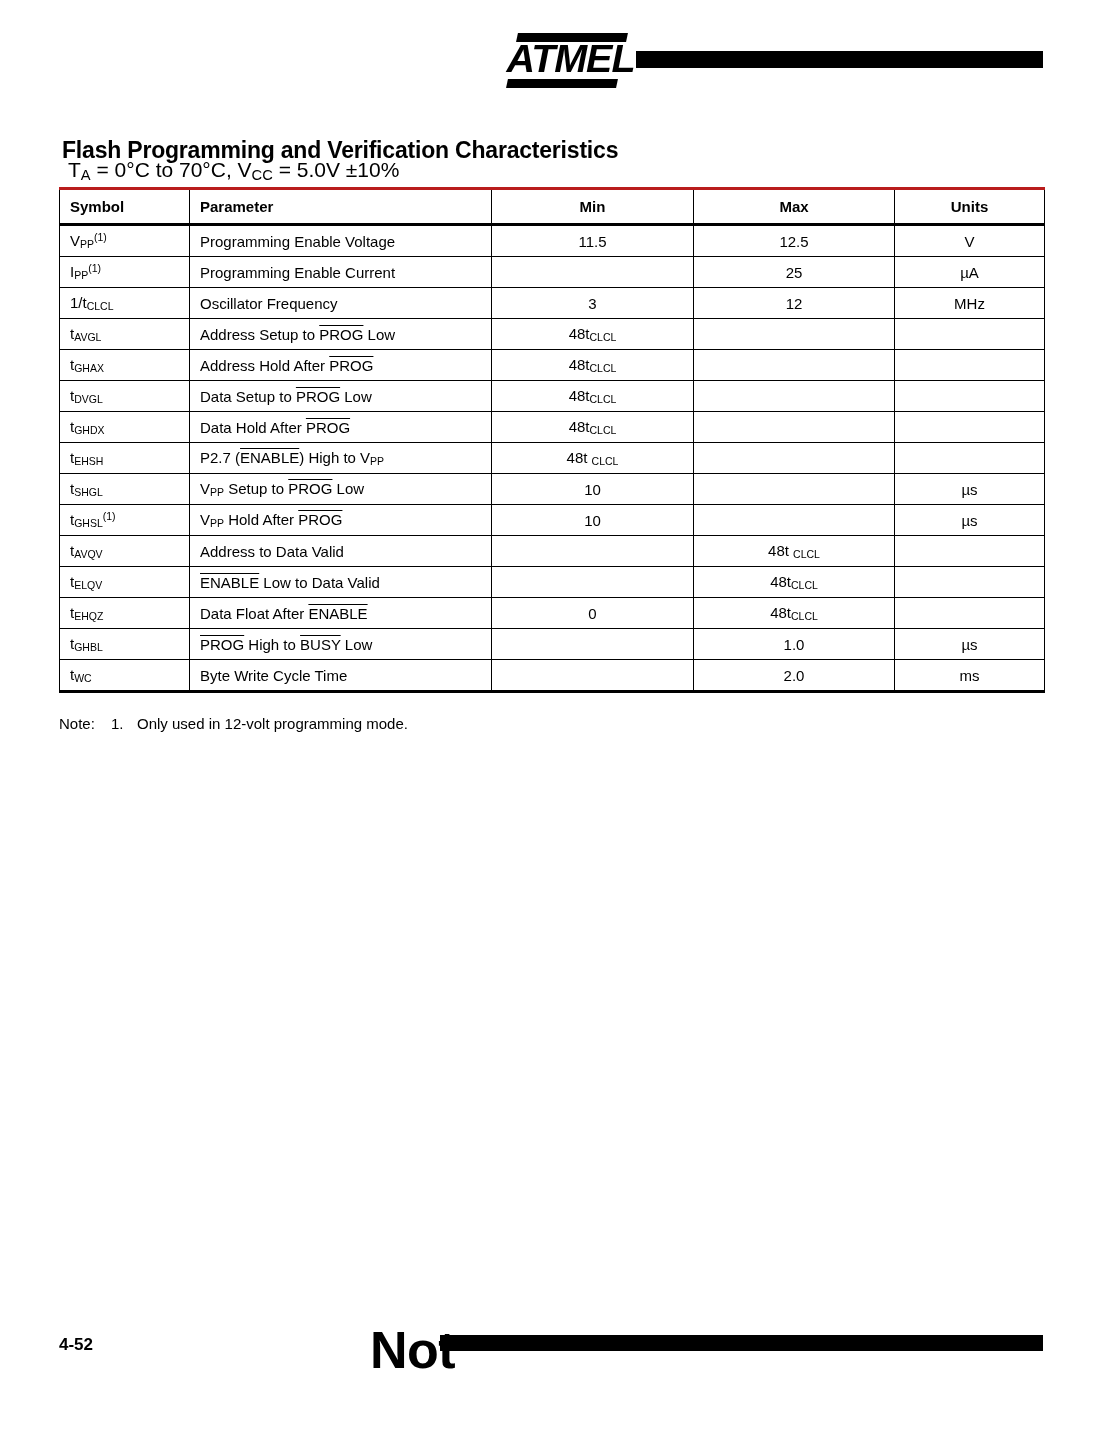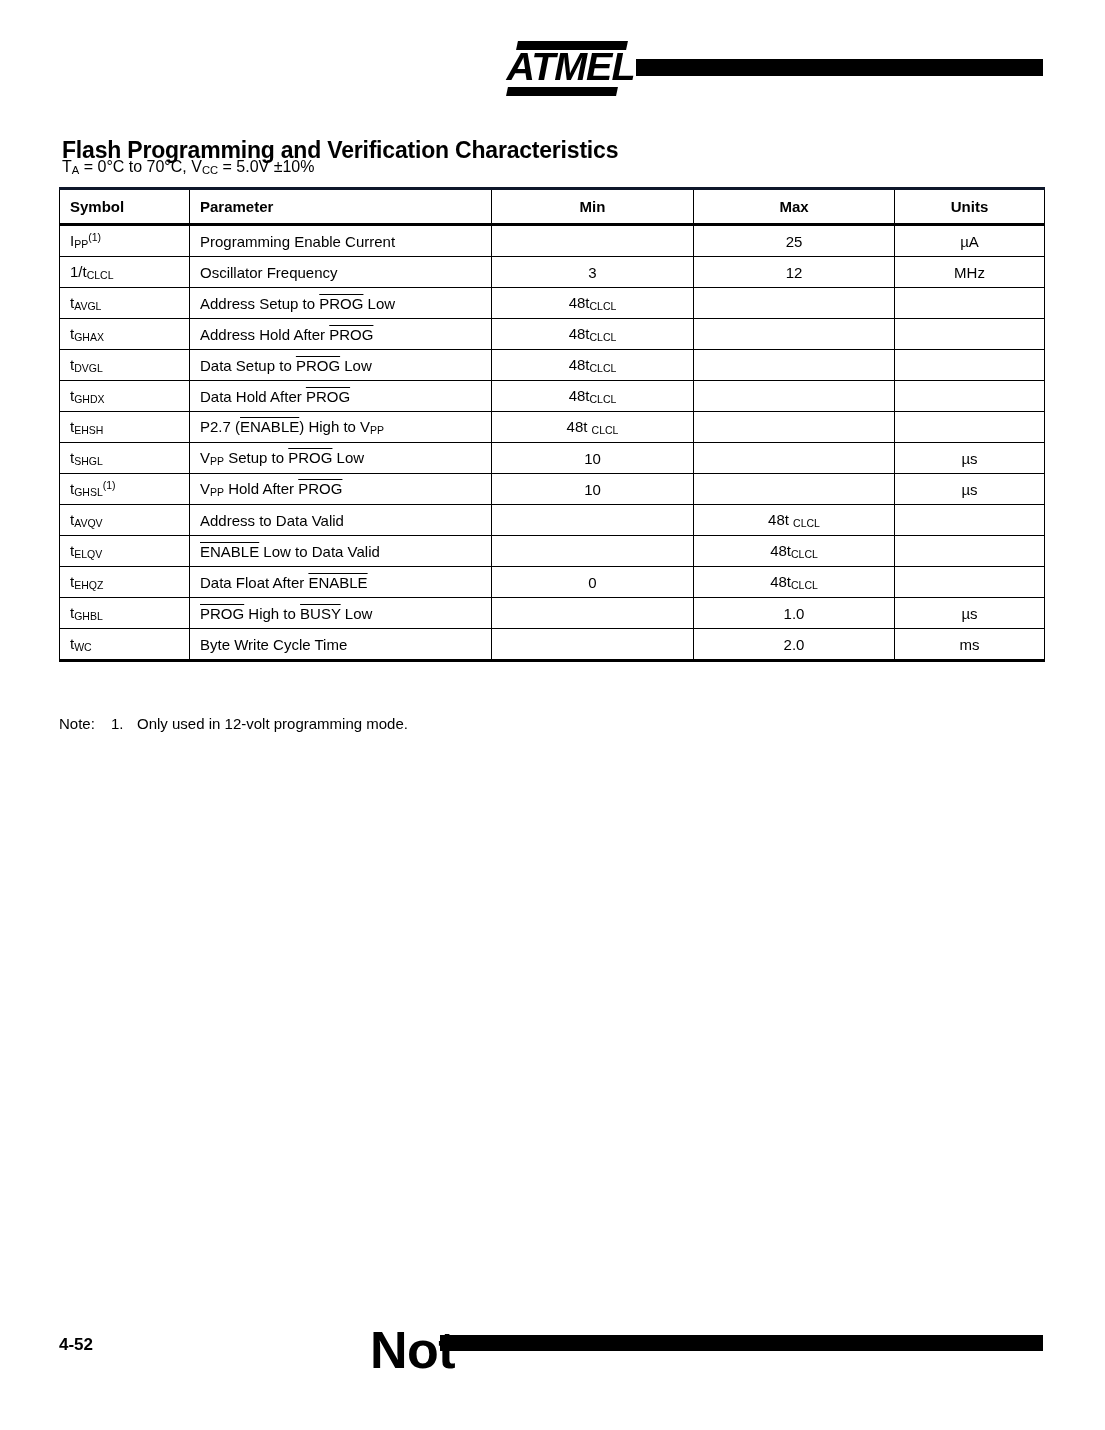--- a/index.html
+++ b/index.html
@@ -12,21 +12,21 @@
     height: 1430px;
     position: relative;
     font-family: "Liberation Sans", sans-serif;
     color: #000000;
     -webkit-font-smoothing: antialiased;
   }
 
   
   #page-header {
     position: absolute;
-    left: 0; top: 8px;
+    left: 0; top: 0;
     width: 1105px;
     height: 100px;
   }
   #atmel-logo {
     position: absolute;
     left: 507px;
     top: 33px;
     width: 122px;
     height: 55px;
   }
@@ -74,23 +74,23 @@
     position: absolute;
     left: 62px;
     top: 122px;
     font-size: 23px;
     font-weight: bold;
     letter-spacing: -0.2px;
     white-space: nowrap;
   }
   #section-subtitle {
     position: absolute;
-    left: 62px;
+    left: 68px;
     top: 158px;
-    font-size: 16px;
+    font-size: 21px;
     white-space: nowrap;
   }
 
   sub  { font-size: 0.70em; vertical-align: -0.22em; }
   sup  { font-size: 0.70em; vertical-align: 0.45em; }
   .ovl { text-decoration: overline; margin-top: 9px; }
 
   
   #spec-table {
     position: absolute;
@@ -110,21 +110,21 @@
   #spec-table th,
   #spec-table td {
     border: 1px solid #000000;
     padding: 0 10px;
     height: 30px;
     vertical-align: middle;
   }
   #spec-table thead th {
     font-weight: bold;
     height: 33px;
-    border-top: 3px solid #0f172a;
+    border-top: 3px solid #b91c1c;
     border-bottom: 3px solid #000000;
   }
   #spec-table thead th.th-symbol,
   #spec-table thead th.th-param { text-align: left; }
   #spec-table thead th.th-min,
   #spec-table thead th.th-max,
   #spec-table thead th.th-units { text-align: center; }
 
   #spec-table tbody td.cell-symbol { text-align: left; }
   #spec-table tbody td.cell-param  { text-align: left; }
@@ -204,20 +204,27 @@
     <tr>
       <th class="th-symbol">Symbol</th>
       <th class="th-param">Parameter</th>
       <th class="th-min">Min</th>
       <th class="th-max">Max</th>
       <th class="th-units">Units</th>
     </tr>
   </thead>
   <tbody id="spec-table-body">
       <tr>
+        <td class="cell-symbol">V<sub>PP</sub><sup>(1)</sup></td>
+        <td class="cell-param">Programming Enable Voltage</td>
+        <td class="cell-min">11.5</td>
+        <td class="cell-max">12.5</td>
+        <td class="cell-units">V</td>
+      </tr>
+      <tr>
         <td class="cell-symbol">I<sub>PP</sub><sup>(1)</sup></td>
         <td class="cell-param">Programming Enable Current</td>
         <td class="cell-min"></td>
         <td class="cell-max">25</td>
         <td class="cell-units">µA</td>
       </tr>
       <tr>
         <td class="cell-symbol">1/t<sub>CLCL</sub></td>
         <td class="cell-param">Oscillator Frequency</td>
         <td class="cell-min">3</td>

